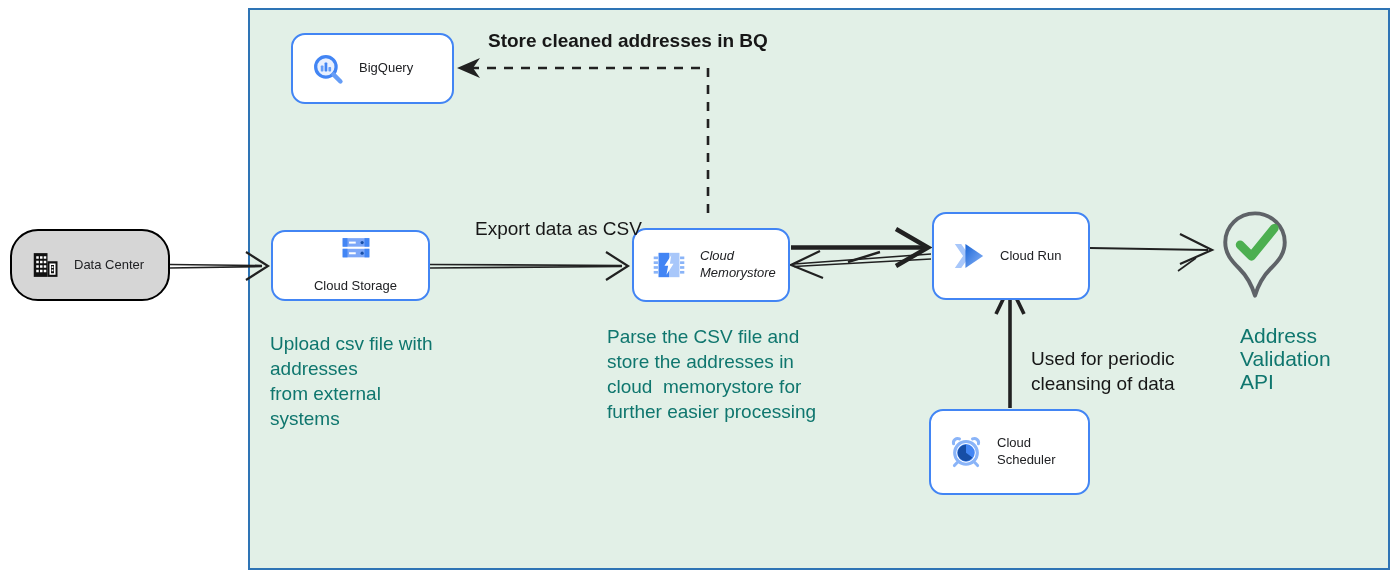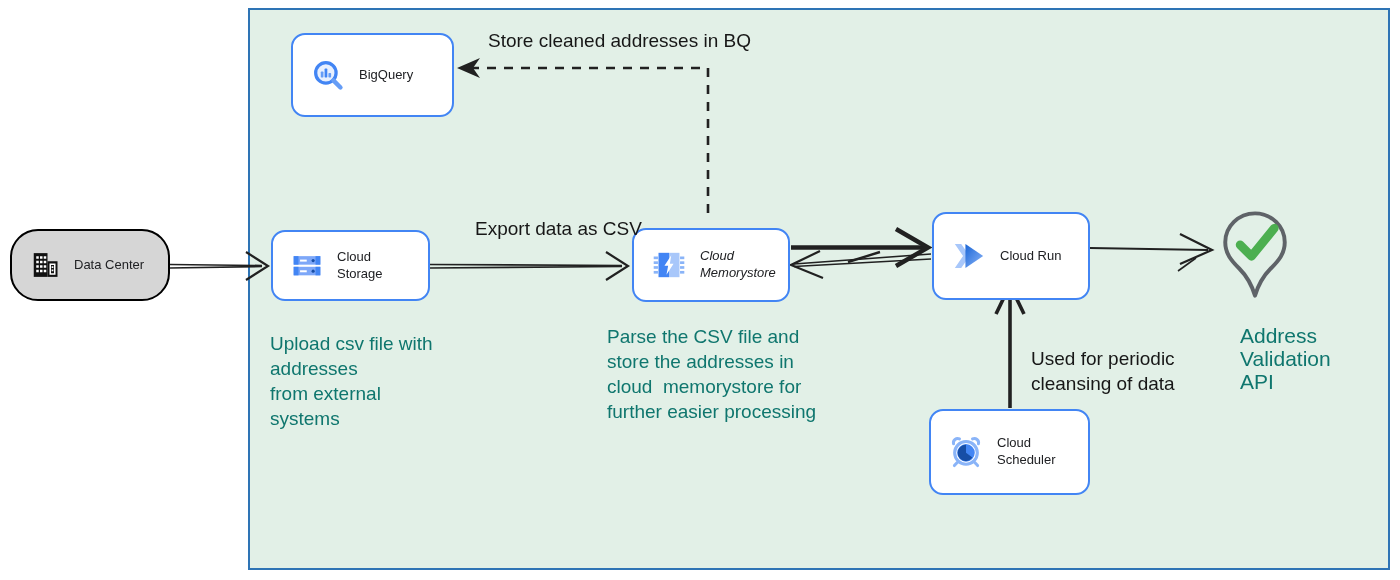--- a/index.html
+++ b/index.html
@@ -103,32 +103,32 @@
     <rect x="15.6" y="10.8" width="4.8" height="9" fill="#fff"></rect>
     <rect x="16.8" y="12" width="2.4" height="6.6" fill="#111"></rect>
     <g fill="#fff">
         <rect x="17.3" y="13" width="1.4" height="1.4"></rect>
         <rect x="17.3" y="15.6" width="1.4" height="1.4"></rect>
       </g>
   </svg>
   <span class="node-label">Data Center</span>
 </div>
 
-<div class="node" style="left:291px;top:33px;width:163px;height:84px;">
+<div class="node" style="left:291px;top:33px;width:163px;height:71px;">
   <svg class="icon" width="34" height="34" viewBox="0 0 24 24">
     <circle cx="10.5" cy="10.5" r="7.2" fill="#e8f0fe" stroke="#4285f4" stroke-width="2.3"></circle>
     <rect x="6.9" y="9.6" width="1.9" height="4.1" rx="0.5" fill="#669df6"></rect>
     <rect x="9.6" y="7.4" width="1.9" height="6.3" rx="0.5" fill="#4285f4"></rect>
     <rect x="12.3" y="10.6" width="1.9" height="3.1" rx="0.5" fill="#669df6"></rect>
     <path d="M15.8,15.8 L20.8,20.8" stroke="#669df6" stroke-width="3.1" stroke-linecap="round"></path>
   </svg>
   <span class="node-label">BigQuery</span>
 </div>
 
-<div class="node" style="left:271px;top:230px;width:159px;height:71px;">
+<div class="node" style="left:271px;top:230px;width:159px;height:71px;flex-direction:column;">
   <svg class="icon" width="32" height="32" viewBox="0 0 24 24">
     <g>
       <rect x="2" y="4.6" width="20" height="6.4" fill="#7da7f8"></rect>
       <rect x="2" y="4.6" width="3.6" height="6.4" fill="#4285f4"></rect>
       <rect x="18.4" y="4.6" width="3.6" height="6.4" fill="#4285f4"></rect>
       <rect x="6.8" y="7.2" width="5" height="1.5" fill="#ffffff"></rect>
       <circle cx="16.6" cy="7.9" r="1.2" fill="#174ea6"></circle>
     </g>
     <g>
       <rect x="2" y="12.6" width="20" height="6.4" fill="#7da7f8"></rect>
@@ -188,21 +188,21 @@
   <span class="node-label">Cloud Scheduler</span>
 </div>
 
 <div class="pin-wrap">
   <svg width="70" height="98" viewBox="0 0 80 112">
     <path d="M40,5 C21,5 6,20 6,38 C6,51 13,59 22,68 C30,76 36,86 40,99 C44,86 50,76 58,68 C67,59 74,51 74,38 C74,20 59,5 40,5 Z" fill="none" stroke="#5f6368" stroke-width="4.5" stroke-linejoin="round"></path>
     <path d="M23,41 L36,54 L62,22" fill="none" stroke="#4caf50" stroke-width="10" stroke-linecap="round" stroke-linejoin="round"></path>
   </svg>
 </div>
 
-<div class="edge-label" style="left:488px;top:30px;">Store cleaned addresses in BQ</div>
+<div class="edge-label" style="left:488px;top:30px;font-weight:bold;">Store cleaned addresses in BQ</div>
 <div class="edge-label" style="left:475px;top:218px;">Export data as CSV</div>
 <div class="edge-label" style="left:1031px;top:346px;line-height:25px;">Used for periodic
 cleansing of data</div>
 
 <div class="annotation" style="left:270px;top:331px;">Upload csv file with
 addresses
 from external
 systems</div>
 <div class="annotation" style="left:607px;top:324px;">Parse the CSV file and
 store the addresses in

